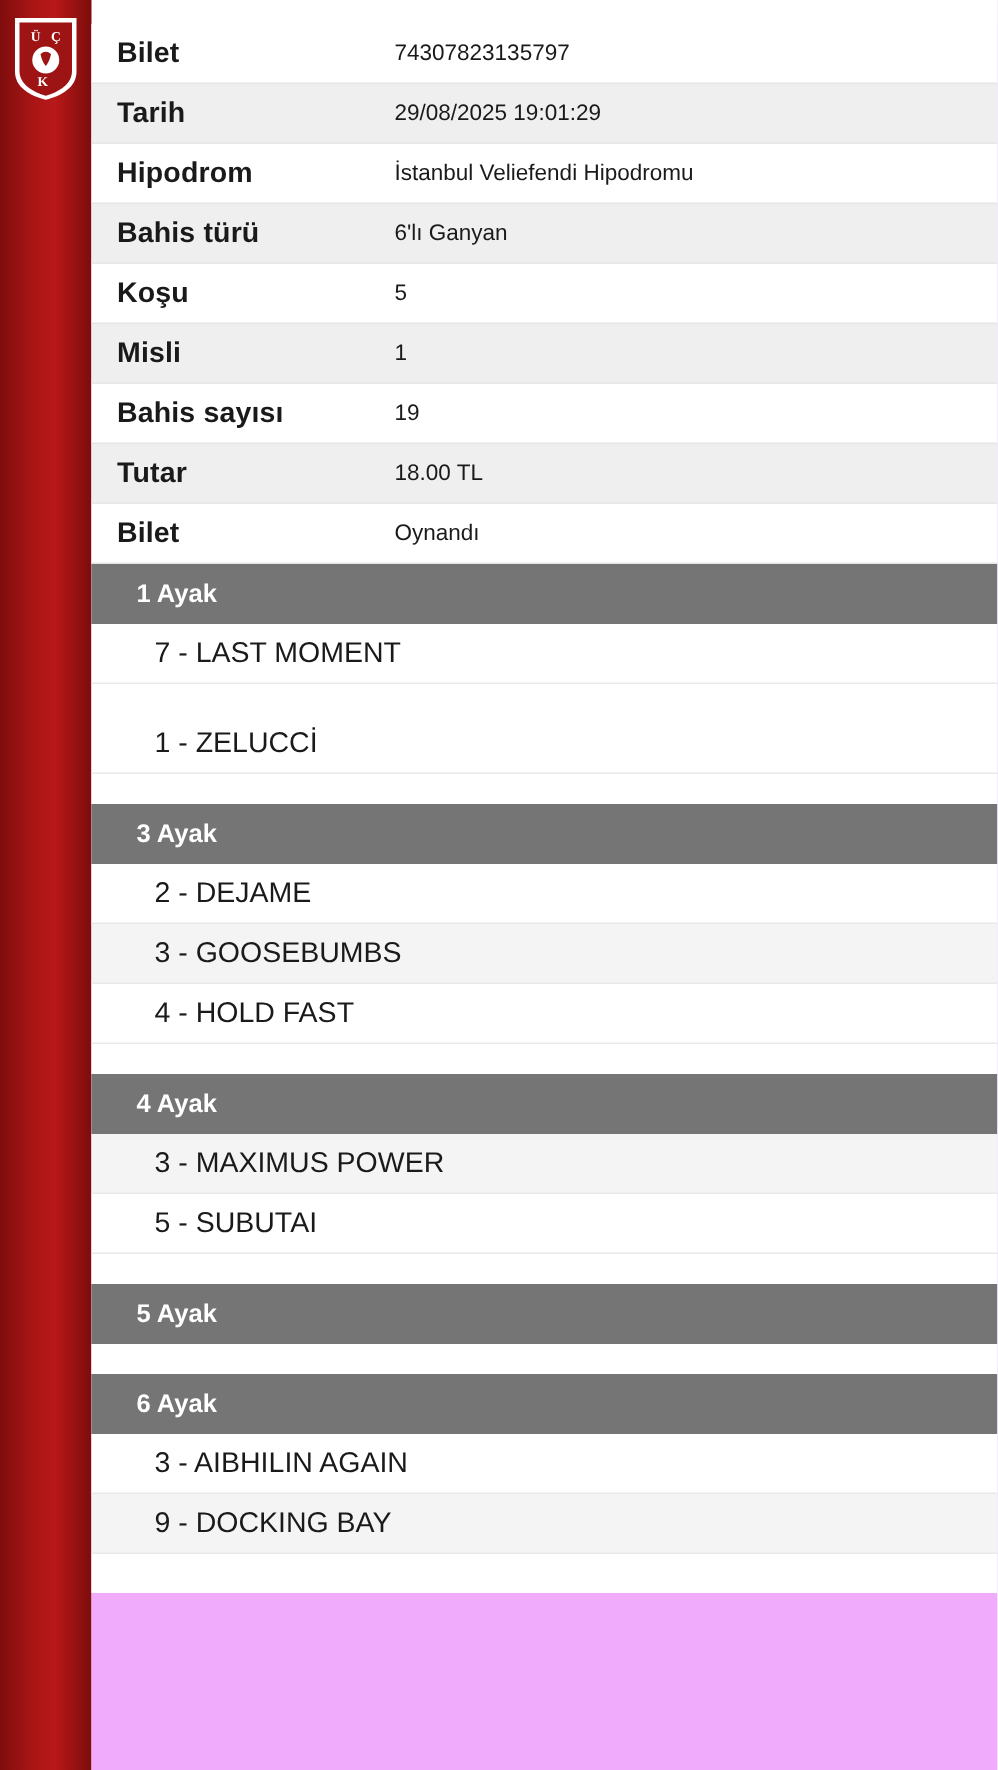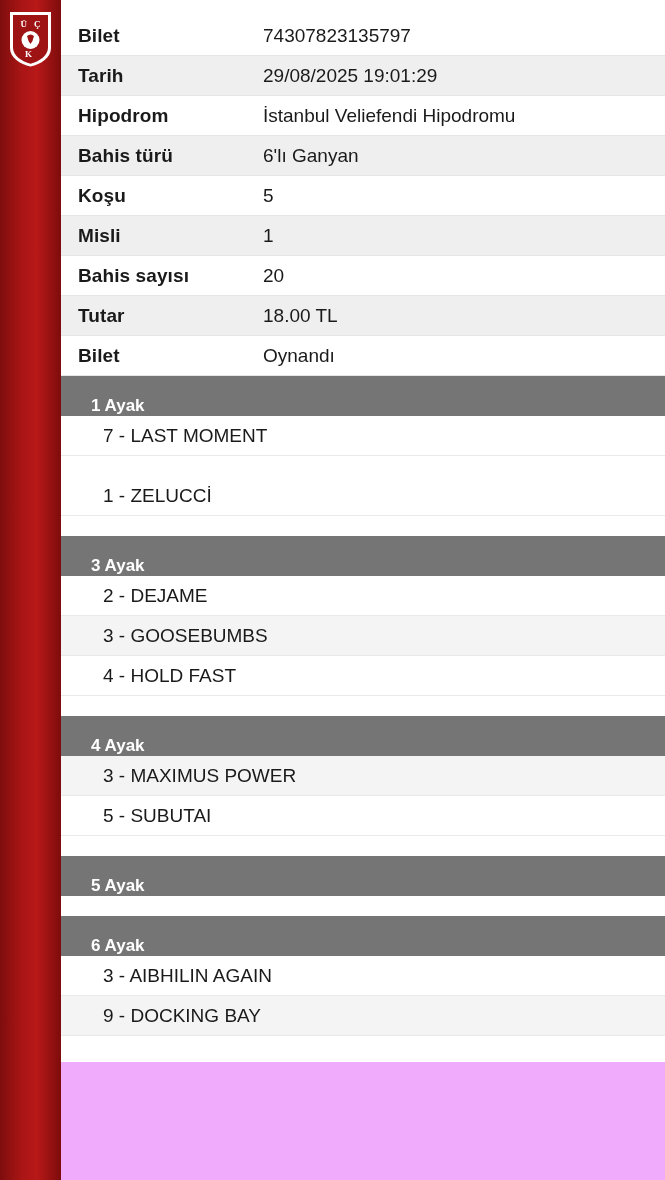--- a/index.html
+++ b/index.html
@@ -56,31 +56,31 @@
   .info-row.alt { background: #efefef; }
   .info-row.plain { background: #ffffff; }
   .info-label {
     width: 185px;
     font-size: 19px;
     font-weight: bold;
     color: #1a1a1a;
     letter-spacing: 0.1px;
   }
   .info-value {
-    font-size: 19px;
+    font-size: 15px;
     color: #1a1a1a;
     font-weight: normal;
     text-align: right;
   }
   
   .leg-header {
     background: #757575;
     height: 40px;
     display: flex;
-    align-items: flex-end;
+    align-items: center;
     padding-left: 30px;
     color: #ffffff;
     font-size: 17px;
     font-weight: bold;
   }
   .horse-row {
     height: 40px;
     display: flex;
     align-items: center;
     padding-left: 42px;
@@ -139,21 +139,21 @@
         <div class="info-row plain">
           <div class="info-label">Koşu</div>
           <div class="info-value">5</div>
         </div>
         <div class="info-row alt">
           <div class="info-label">Misli</div>
           <div class="info-value">1</div>
         </div>
         <div class="info-row plain">
           <div class="info-label">Bahis sayısı</div>
-          <div class="info-value">20</div>
+          <div class="info-value">19</div>
         </div>
         <div class="info-row alt">
           <div class="info-label">Tutar</div>
           <div class="info-value">18.00 TL</div>
         </div>
         <div class="info-row plain">
           <div class="info-label">Bilet</div>
           <div class="info-value">Oynandı</div>
         </div>
       </div>

